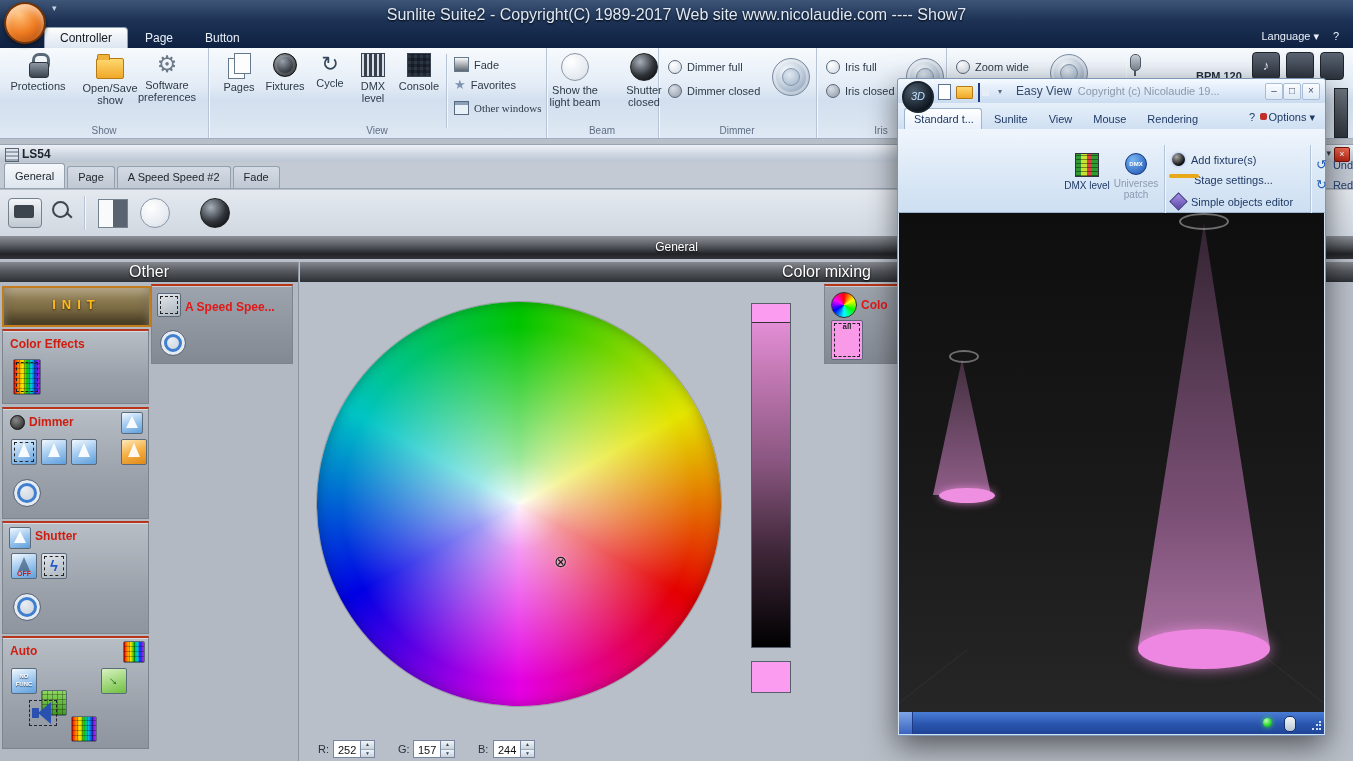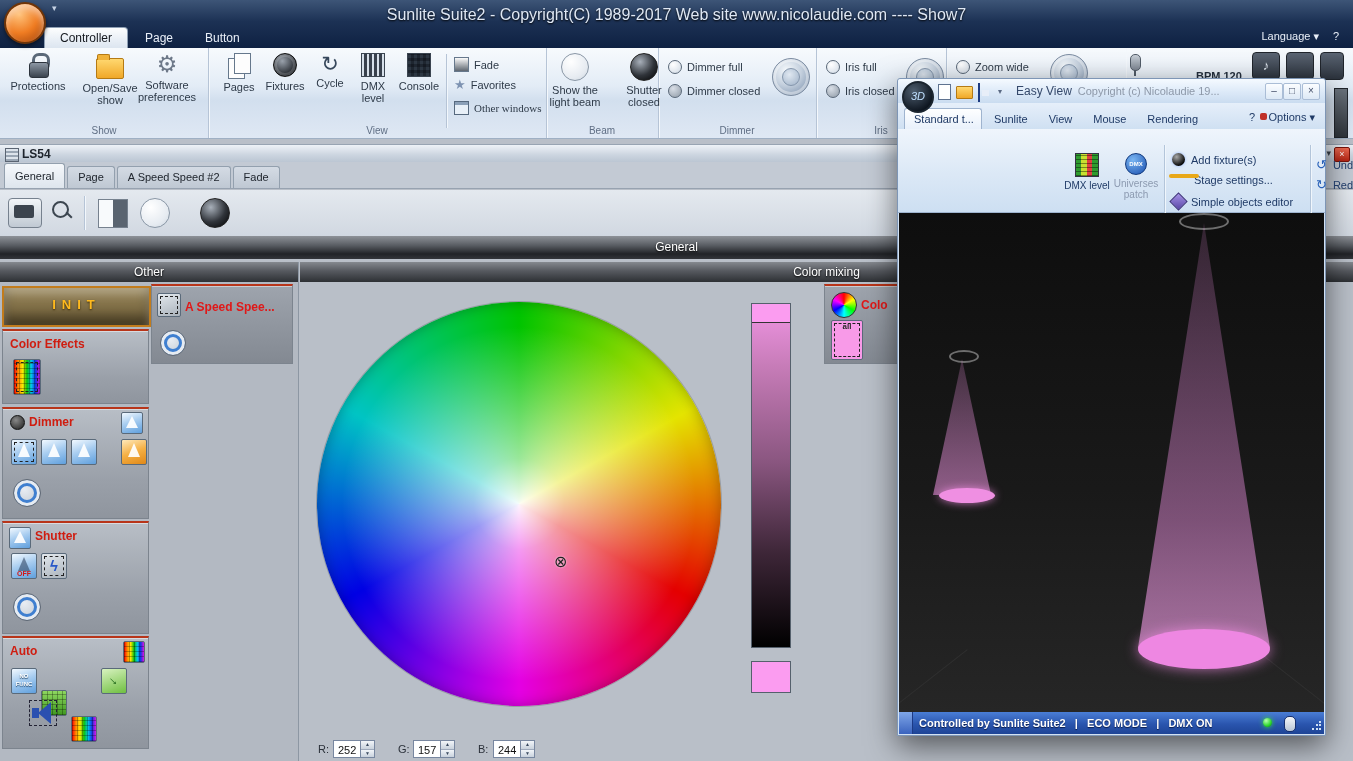--- a/index.html
+++ b/index.html
@@ -89,21 +89,21 @@
            background:linear-gradient(#f2f5f8,#c0c9d3);}
   .tool-monitor:after{content:"";position:absolute;left:5px;top:6px;width:20px;height:13px;background:#3c444e;border-radius:2px;}
   .tool-mag{position:absolute;left:52px;top:11px;width:13px;height:13px;border:2px solid #3c4650;border-radius:50%;}
   .tool-mag:after{content:"";position:absolute;left:11px;top:11px;width:8px;height:2px;background:#3c4650;transform:rotate(45deg);}
   .tool-layout{position:absolute;left:98px;top:9px;width:28px;height:27px;border:1px solid #76818e;
            background:linear-gradient(90deg,#f8fafc 0 50%,#5a6470 50%);}
   
   .bighdr{position:absolute;left:0;width:1353px;height:23px;line-height:23px;text-align:center;color:#fff;
           font-size:12px;text-shadow:0 1px 2px #000;
           background:linear-gradient(#8e9298,#5a5e64 40%,#212327 78%,#33353a);}
-  .sechdr{height:20px;line-height:20px;text-align:center;color:#fff;font-size:12px;text-shadow:0 1px 2px #000;
+  .sechdr{height:20px;line-height:20px;text-align:center;color:#fff;font-size:16px;text-shadow:0 1px 2px #000;
           background:linear-gradient(#85898f,#56595f 45%,#2d3034);}
   
   .lpanel{position:absolute;left:0;top:262px;width:298px;height:499px;background:#b3b9c2;border-right:1px solid #8d97a3;}
   .blk{position:absolute;background:linear-gradient(#b8bec6,#9aa0a9 65%,#8f959e);
        border:1px solid #7c848e;border-top:2px solid #b8351a;box-shadow:inset 0 1px 0 rgba(255,255,255,.45);}
   .blk-title{color:#cf1d10;font-weight:bold;font-size:12px;white-space:nowrap;}
   .bknob{position:absolute;width:26px;height:26px;border-radius:50%;border:1px solid #5f6976;
          background:radial-gradient(circle at 40% 35%,#e9edf3,#b9c2cc);
          box-shadow:inset 0 0 0 3px #e6ebf1,inset 0 0 0 6px #3f7fd0;}
   .mi{position:absolute;border:1px solid #5a6a7a;border-radius:2px;}
@@ -550,20 +550,19 @@
       <div class="cone" style="left:239px;top:10px;width:132px;height:425px;background:linear-gradient(rgba(240,145,228,.16),rgba(240,145,228,.46) 70%,rgba(246,160,234,.62));"></div>
       <div class="pool" style="left:239px;top:416px;width:132px;height:40px;background:#ee87e2;box-shadow:0 0 14px rgba(240,140,225,.75);"></div>
 
       <div class="fixring" style="left:50px;top:137px;width:26px;height:9px;"></div>
       <div class="cone" style="left:34px;top:146px;width:58px;height:136px;background:linear-gradient(rgba(242,150,228,.2),rgba(242,150,228,.55));"></div>
       <div class="pool" style="left:40px;top:275px;width:56px;height:15px;background:#ef8fe2;box-shadow:0 0 9px rgba(240,140,225,.8);"></div>
     </div>
 
     <div class="ev-status">
       <span style="position:absolute;left:0;top:0;width:13px;height:100%;background:linear-gradient(#7fa6e8,#3a63be);border-right:1px solid #1c3a86;"></span>
-      <span style="position:absolute;left:20px;white-space:pre;">Controlled by Sunlite Suite2   |   ECO MODE   |   DMX ON</span>
       <span class="led" style="right:52px;top:6px;"></span>
       <span class="mouse-ico" style="right:28px;top:4px;"></span>
       <span class="grip"></span>
     </div>
   </div>
 
 </div>
 
 </body></html>

